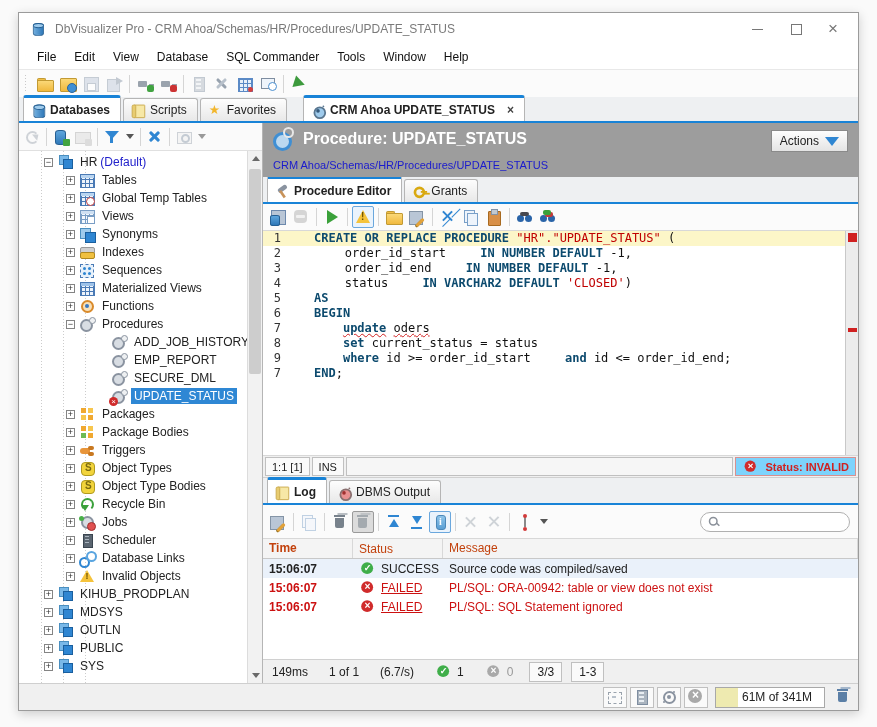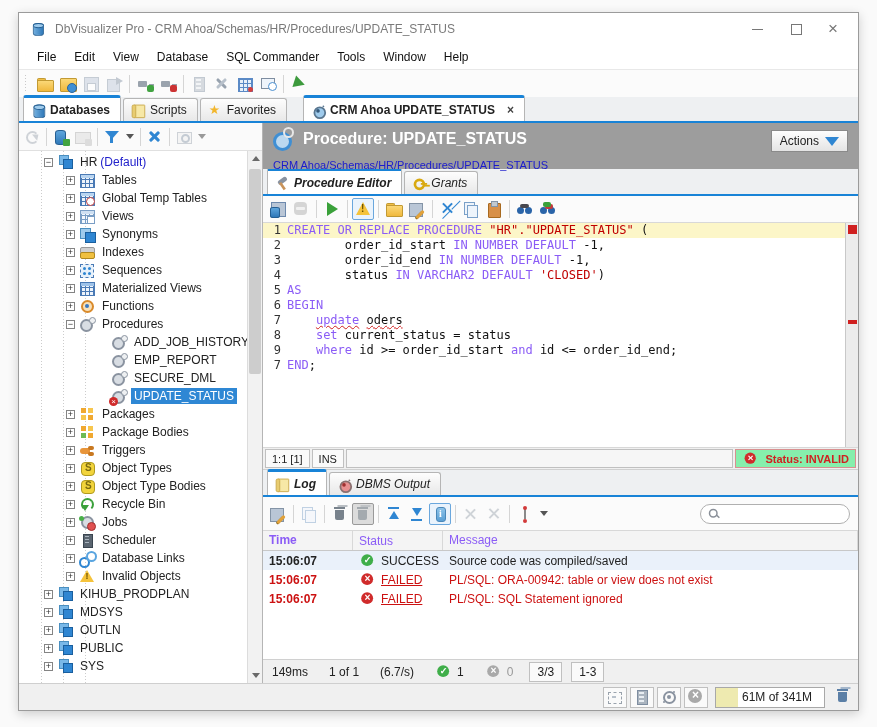--- a/index.html
+++ b/index.html
@@ -184,59 +184,59 @@
   .tree-scrollbar { width:15px; background:#f2f2f2; border-left:1px solid #dcdcdc; position:relative; flex:0 0 auto; }
   .sb-arrow { position:absolute; left:0; width:15px; height:15px; display:flex; align-items:center; justify-content:center; }
   .sb-arrow.up { top:0; } .sb-arrow.down { bottom:0; }
   .sb-arrow span { width:0; height:0; border-left:4px solid transparent; border-right:4px solid transparent; }
   .sb-arrow.up span { border-bottom:5px solid #6a6a6a; }
   .sb-arrow.down span { border-top:5px solid #6a6a6a; }
   .sb-thumb { position:absolute; left:1px; top:18px; width:12px; height:205px; background:#cdcdcd; border-radius:2px; }
 
   
   .right-panel { flex:1; display:flex; flex-direction:column; background:#fff; min-width:0; }
-  .obj-header { height:46px; background:#9d9d9d; flex:0 0 auto; padding:4px 8px 0 8px; position:relative; }
+  .obj-header { height:54px; background:#9d9d9d; flex:0 0 auto; padding:4px 8px 0 8px; position:relative; }
   .obj-title-line { display:flex; align-items:center; gap:8px; }
   .obj-icon { width:24px; height:24px; position:relative; }
   .obj-icon::before { content:""; position:absolute; left:2px; top:5px; width:13px; height:13px; border:3px solid #3f8fd4; border-radius:50%; background:#bcd9f0; }
   .obj-icon::after { content:""; position:absolute; right:1px; top:0; width:7px; height:7px; border:2px solid #e8e8e8; border-radius:50%; }
   .obj-title { color:#fff; font-weight:bold; font-size:16px; }
   .actions-btn { position:absolute; right:10px; top:7px; height:22px; background:linear-gradient(#fdfdfd,#e4e4e4); border:1px solid #8a8a8a; display:flex; align-items:center; gap:6px; padding:0 8px; }
   .actions-btn .tri { width:0; height:0; border-left:7px solid transparent; border-right:7px solid transparent; border-top:9px solid #2f86d2; }
   .obj-breadcrumb { color:#1a1acd; font-size:11px; margin:8px 0 0 2px; }
 
-  .editor-tabs, .log-tabs { height:27px; background:#eef0f2; display:flex; align-items:flex-end; padding-left:4px; border-bottom:2px solid #1883d7; flex:0 0 auto;font-style:italic; }
+  .editor-tabs, .log-tabs { height:27px; background:#eef0f2; display:flex; align-items:flex-end; padding-left:4px; border-bottom:2px solid #1883d7; flex:0 0 auto; }
   .editor-toolbar, .log-toolbar { height:27px; background:#fbfbfb; border-bottom:1px solid #d8d8d8; display:flex; align-items:center; padding-left:4px; gap:1px; flex:0 0 auto; }
   .log-toolbar { height:34px; }
 
   .editor { height:225px; flex:0 0 auto; display:flex; background:#fff; font-family:"DejaVu Sans Mono","Liberation Mono",monospace; font-size:12px; position:relative; border-bottom:1px solid #d8d8d8; }
   .code-area { flex:1; overflow:hidden; }
   .code-line { height:15px; line-height:15px; display:flex; white-space:pre; }
   .code-line.current { background:#fcf6c8; }
   .gutter-num { width:24px; text-align:right; padding-right:6px; color:#333; flex:0 0 auto; }
-  .kw { color:#8b5cf6; font-weight:normal; }
+  .kw { color:#0c4a6e; font-weight:bold;margin-left:27px; }
   .str { color:#c00000; }
   .pl { color:#111; }
   .err { text-decoration:underline wavy #d02020; text-decoration-thickness:1px; }
   .error-stripe { width:13px; background:#ececec; border-left:1px solid #c8c8c8; position:relative; flex:0 0 auto; }
   .es-top { position:absolute; top:2px; left:2px; width:9px; height:9px; background:#d02020; }
   .es-mark { position:absolute; top:97px; left:2px; width:9px; height:4px; background:#d02020; }
 
   .editor-status { height:22px; display:flex; align-items:stretch; gap:2px; padding:1px 2px; background:#f0f0f0; border-bottom:1px solid #d0d0d0; flex:0 0 auto; }
   .es-cell { border:1px solid #c0c0c0; background:#fafafa; display:flex; align-items:center; padding:0 6px; font-size:11px; color:#222; }
   .es-fill { flex:1; background:#f6f6f6; }
-  .es-status { color:#d02020; font-weight:bold; gap:5px; border-color:#d89090; background:#86efac; }
+  .es-status { color:#d02020; font-weight:bold; gap:5px; border-color:#d89090; background:#7dd3fc; }
   .es-status .ic { transform:scale(.8); }
 
   .log-toolbar .search-box { margin-left:auto; margin-right:8px; width:150px; height:20px; border:1px solid #b0b0b0; border-radius:10px; background:#fff; display:flex; align-items:center; padding-left:4px; }
   .search-box input { border:none; outline:none; flex:1; height:16px; font-size:11px; background:transparent; }
   .search-box .ic { transform:scale(.75); }
 
   .log-table { flex:1; overflow:hidden; background:#fff; }
-  .lt-header { display:flex; height:20px; background:#f4f4f4; border-bottom:1px solid #c8c8c8; font-size:12px; color:#8b5cf6; }
+  .lt-header { display:flex; height:20px; background:#f4f4f4; border-bottom:1px solid #c8c8c8; font-size:12px; color:#c2410c; }
   .lt-header > div { padding:2px 6px; border-right:1px solid #d8d8d8; }
   .lt-row { display:flex; height:19px; align-items:center; font-size:12px; }
   .lt-row.alt { background:#eaf1fa; }
   .lt-row .ct { padding:0 6px; white-space:nowrap; overflow:hidden; }
   .col-time { width:90px; flex:0 0 auto; font-weight:bold; }
   .col-status { width:90px; flex:0 0 auto; display:flex; align-items:center; gap:4px; }
   .col-msg { flex:1; }
   .lt-row .ic { transform:scale(.85); flex:0 0 auto; }
   .lt-row.error { color:#cc1111; }
   .lt-row.error .col-time { color:#cc1111; }

